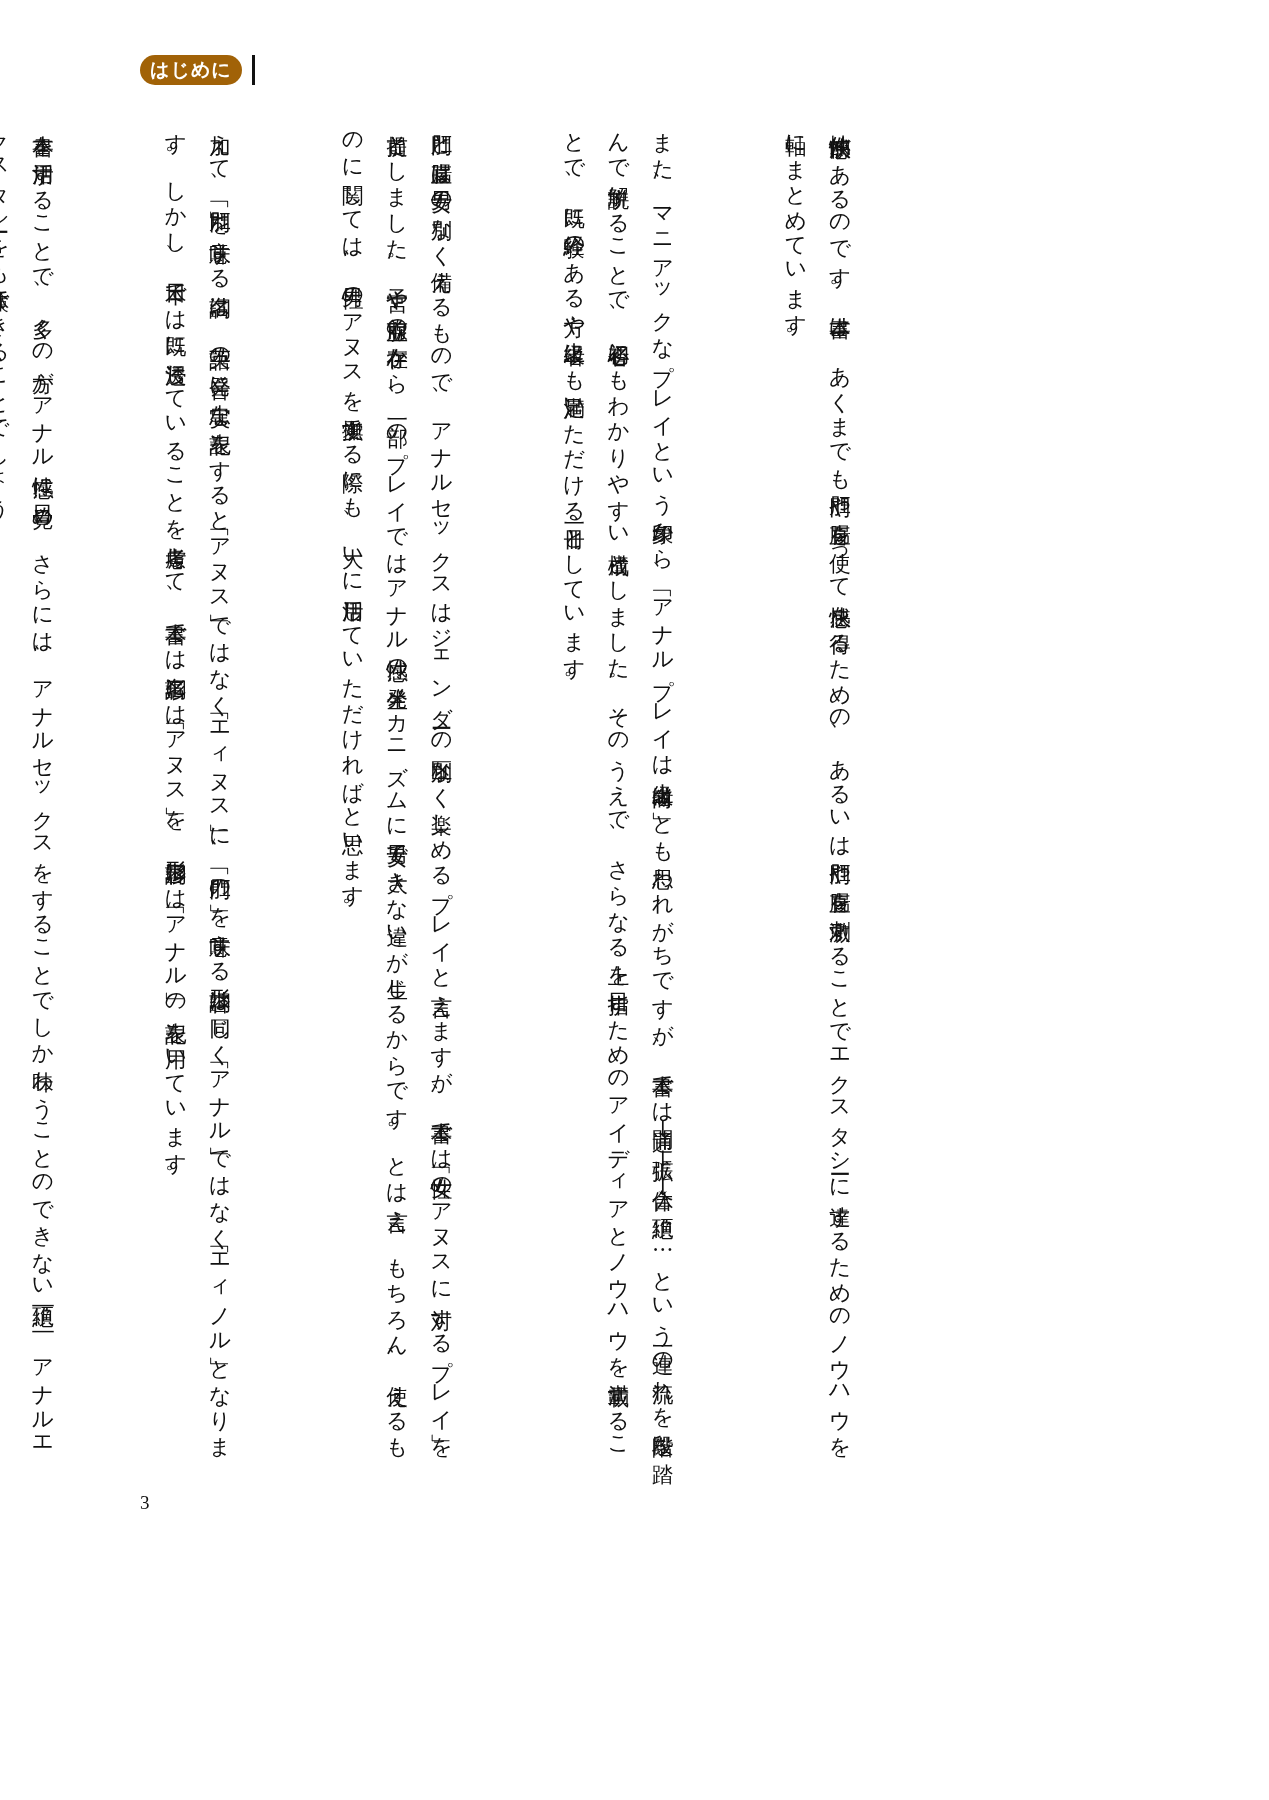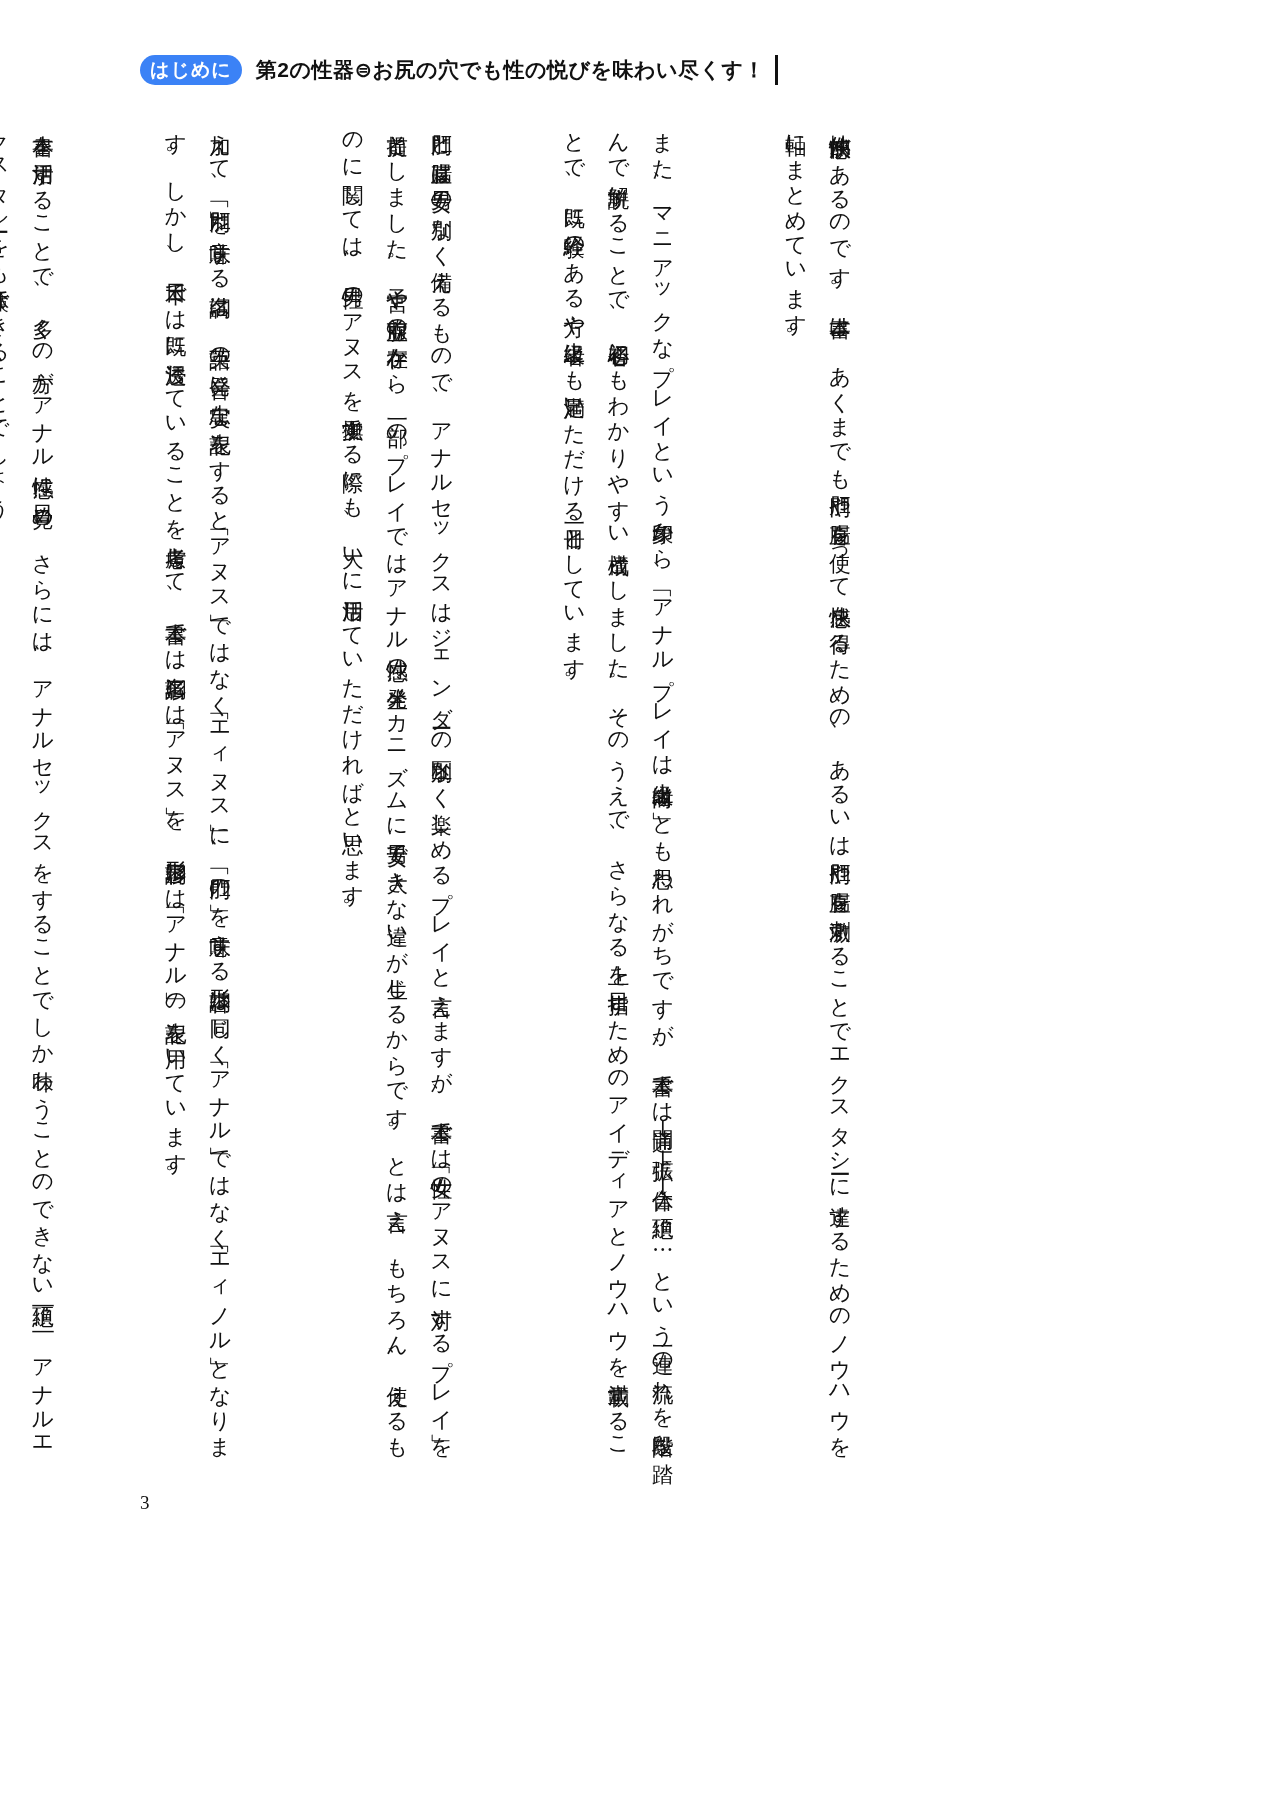--- a/index.html
+++ b/index.html
@@ -20,21 +20,21 @@
   .page-header {
     position: absolute;
     top: 52px;
     left: 140px;
     right: 140px;
     height: 36px;
     display: flex;
     align-items: center;
   }
   .header-tag {
-    background: #3b82f6;
+    background: #a16207;
     color: #ffffff;
     font-size: 19px;
     font-weight: bold;
     letter-spacing: 1px;
     padding: 5px 10px 6px 10px;
     line-height: 1;
     white-space: nowrap;
     font-family: "Liberation Sans", "DejaVu Sans", sans-serif;
     border-radius: 15px;
   }
@@ -92,21 +92,20 @@
     font-size: 19px;
     color: #111;
     font-family: "Liberation Serif", "DejaVu Serif", serif;
   }
 </style>
 </head>
 <body>
 
 <div class="page-header">
   <span class="header-tag">はじめに</span>
-  <span class="header-title">第2の性器⊜お尻の穴でも性の悦びを味わい尽くす！</span>
   <span class="header-rule"></span>
 </div>
 
 <div class="body-area">
   <div class="vtext">
     <p>性的快感があるのです。本書は、あくまでも肛門や直腸を使って快感を得るための、あるいは肛門や直腸を刺激することでエクスタシーに達するためのノウハウを軸にまとめています。</p>
     <p>また、マニアックなプレイという印象から、「アナルプレイは上級者向け」とも思われがちですが、本書では開通↓拡張↓合体↓絶頂……という一連の流れを段階を踏んで解説することで、初心者にもわかりやすい構成としました。そのうえで、さらなる上を目指すためのアイディアとノウハウを満載することで、既に経験のある方や上級者にも満足いただける一冊としています。</p>
     <p>肛門と直腸は男女の別なく備えるもので、アナルセックスはジェンダーの区別なく楽しめるプレイと言えますが、本書では「女性のアヌスに対するプレイ」を前提としました。子宮や前立腺の存在から、一部のプレイではアナル性感の発生メカニズムに男女で大きな違いが生じるからです。とは言え、もちろん、使えるものに関しては、男性のアヌスを愛撫する際にも、大いに活用していただければと思います。</p>
     <p>加えて、「肛門」を意味する名詞は、英語の発音に忠実な表記をすると「アヌス」ではなく「エィヌス」に、「肛門の」を意味する形容詞は同じく「アナル」ではなく「エィノル」となります。しかし、日本では既に浸透していることを考慮して、本書では名詞形には「アヌス」を、形容詞形には「アナル」の表記を用いています。</p>
     <p>本書を活用することで、多くの方がアナル性感に目覚め、さらには、アナルセックスをすることでしか味わうことのできない絶頂――アナルエクスタシーをも体験できることでしょう。</p>

